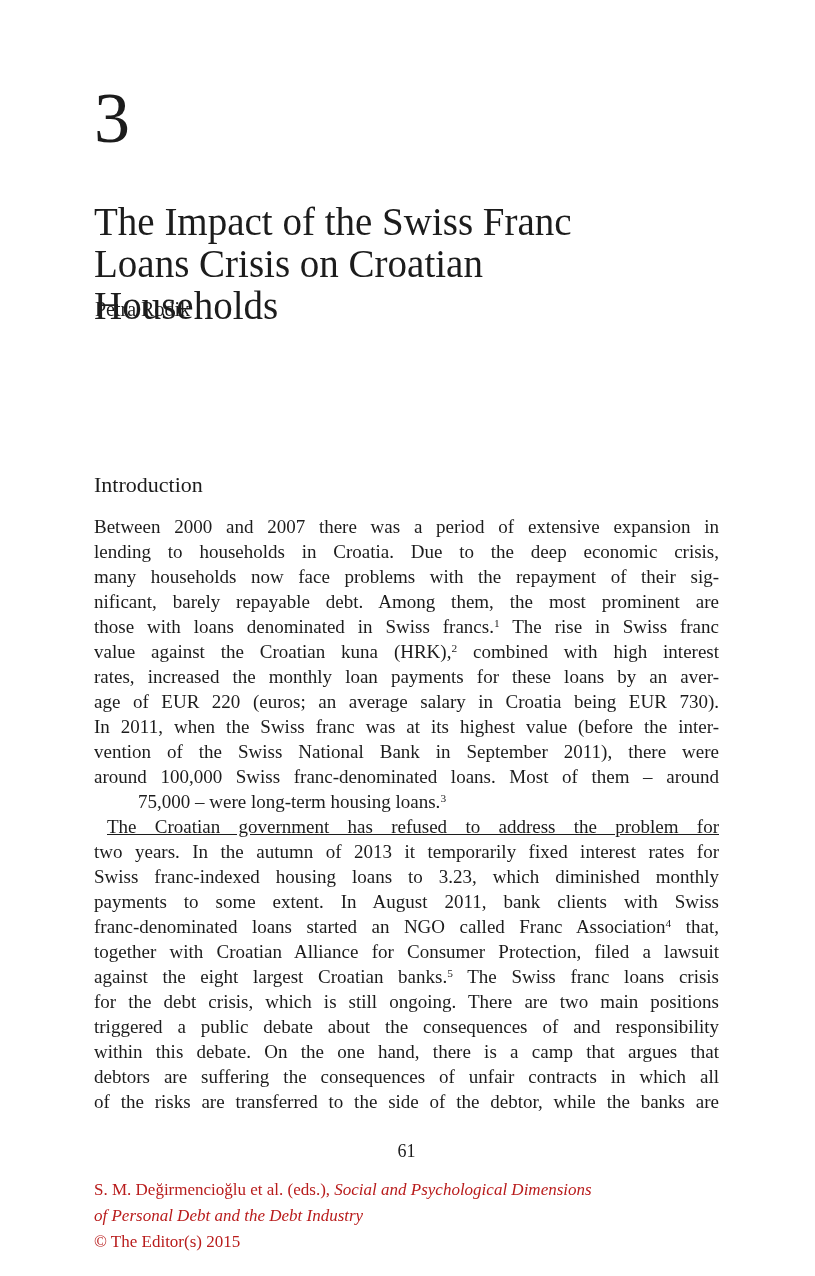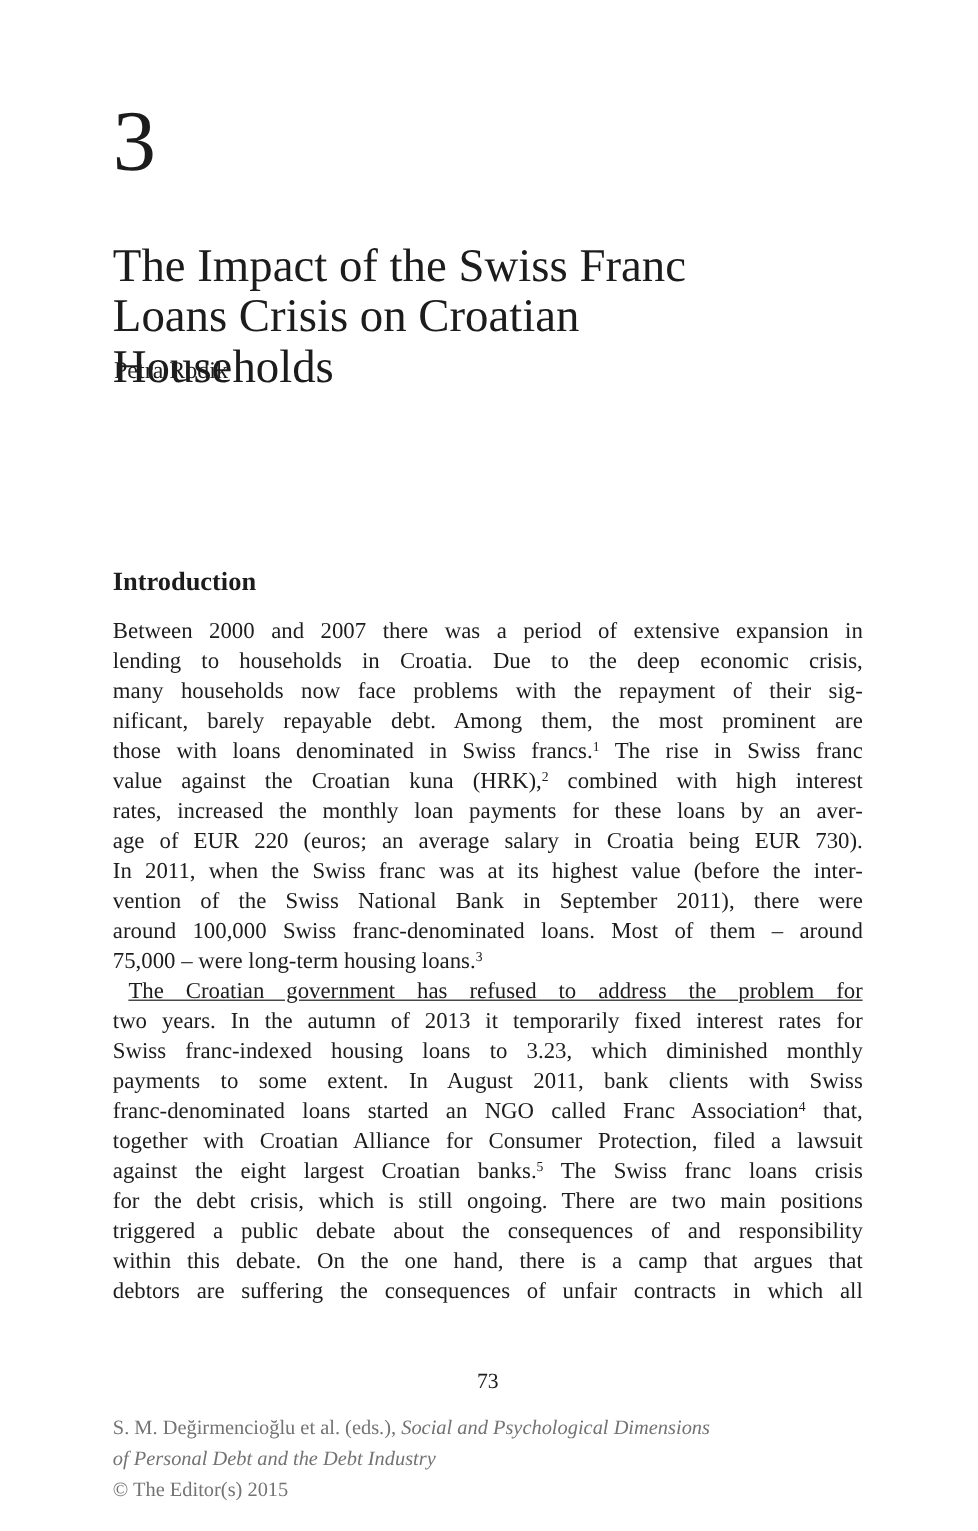--- a/index.html
+++ b/index.html
@@ -37,39 +37,40 @@
     top: 297px;
     left: 95px;
     font-size: 20px;
     line-height: 24px;
   }
   .section-heading {
     position: absolute;
     top: 472px;
     left: 94px;
     font-size: 22px;
-    font-weight: bold;
+    font-weight: normal;
     line-height: 26px;
   }
   .body-text {
     position: absolute;
     top: 514px;
     left: 94px;
     width: 625px;
     font-size: 19px;
     line-height: 25px;
   }
   .line {
     text-align: justify;
     text-align-last: justify;
     height: 25px;
     overflow: hidden;
   }
   .line.flush-left {
     text-align-last: left;
+    margin-left: 44px;
   }
   .line.indent {
     text-indent: 13px;
     text-decoration: underline;
   }
   sup {
     font-size: 0.6em;
     line-height: 0;
     vertical-align: baseline;
     position: relative;
@@ -84,21 +85,21 @@
     font-size: 18px;
     line-height: 22px;
   }
   .footer {
     position: absolute;
     top: 1177px;
     left: 94px;
     width: 640px;
     font-size: 17px;
     line-height: 26px;
-    color: #737373;
+    color: #b91c1c;
   }
   .footer .italic {
     font-style: italic;
   }
 </style>
 </head>
 <body>
 
 <div class="page">
 
@@ -134,24 +135,25 @@
       <div class="line">two years. In the autumn of 2013 it temporarily fixed interest rates for</div>
       <div class="line">Swiss franc-indexed housing loans to 3.23, which diminished monthly</div>
       <div class="line">payments to some extent. In August 2011, bank clients with Swiss</div>
       <div class="line">franc-denominated loans started an NGO called Franc Association<sup>4</sup> that,</div>
       <div class="line">together with Croatian Alliance for Consumer Protection, filed a lawsuit</div>
       <div class="line">against the eight largest Croatian banks.<sup>5</sup> The Swiss franc loans crisis</div>
       <div class="line">for the debt crisis, which is still ongoing. There are two main positions</div>
       <div class="line">triggered a public debate about the consequences of and responsibility</div>
       <div class="line">within this debate. On the one hand, there is a camp that argues that</div>
       <div class="line">debtors are suffering the consequences of unfair contracts in which all</div>
+      <div class="line">of the risks are transferred to the side of the debtor, while the banks are</div>
     </div>
   </div>
 
-  <div class="page-number">73</div>
+  <div class="page-number">61</div>
 
   <div class="footer">
     <div><span>S. M. Değirmencioğlu et al. (eds.), </span><span class="italic">Social and Psychological Dimensions</span></div>
     <div class="italic">of Personal Debt and the Debt Industry</div>
     <div>© The Editor(s) 2015</div>
   </div>
 
 </div>
 
 </body></html>

